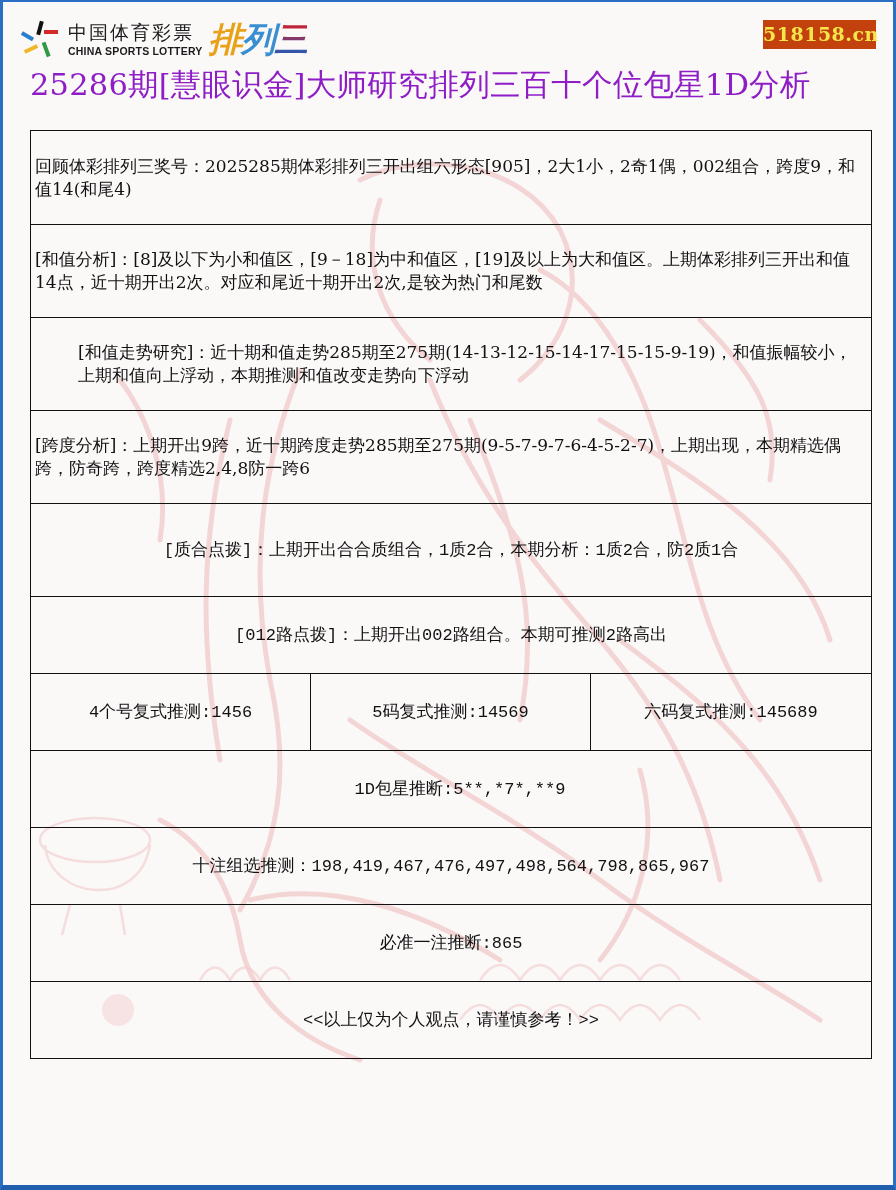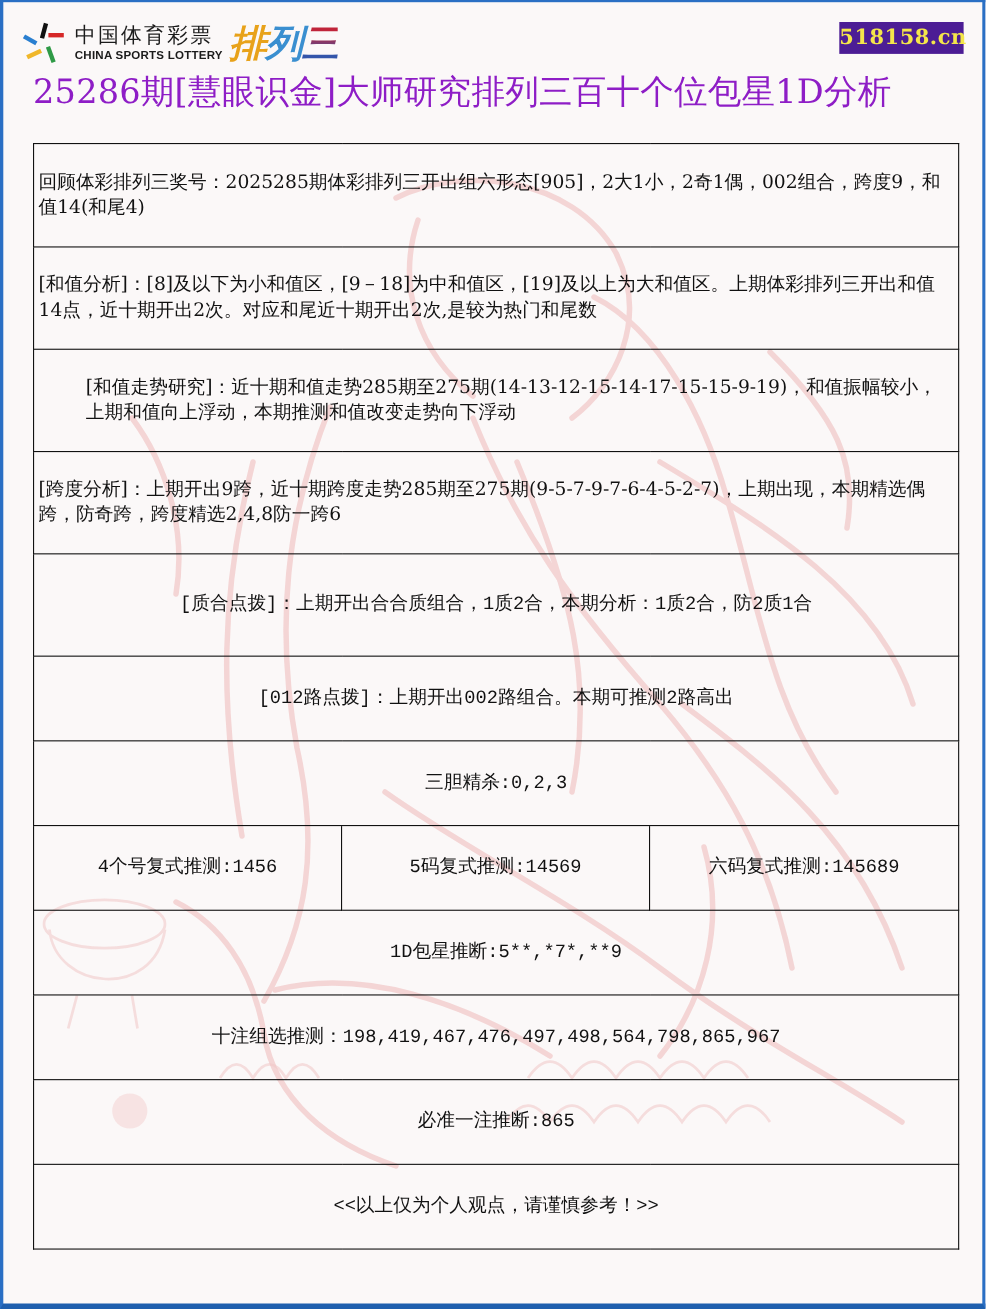--- a/index.html
+++ b/index.html
@@ -87,21 +87,21 @@
       color: #c0243a;
       background: linear-gradient(180deg, #c0243a 0%, #c0243a 33%, #3355aa 66%, #3355aa 100%);
       -webkit-background-clip: text;
       background-clip: text;
       -webkit-text-fill-color: transparent;
     }
     .site-badge {
       position: absolute;
       left: 763px; top: 20px;
       width: 113px; height: 29px;
-      background: #4c1d95;
+      background: #c2410c;
       color: #f4e64a;
       font-family: "DejaVu Serif", "Liberation Serif", serif;
       font-weight: bold;
       font-size: 19px;
       line-height: 29px;
       text-align: center;
       letter-spacing: 0.5px;
     }
     .page-title {
       position: absolute;
@@ -220,23 +220,20 @@
   </tr>
   <tr class="r4">
     <td class="left" colspan="3">[跨度分析]：上期开出9跨，近十期跨度走势285期至275期(9-5-7-9-7-6-4-5-2-7)，上期出现，本期精选偶跨，防奇跨，跨度精选2,4,8防一跨6</td>
   </tr>
   <tr class="r5">
     <td class="center" colspan="3">[质合点拨]：上期开出合合质组合，1质2合，本期分析：1质2合，防2质1合</td>
   </tr>
   <tr class="r6">
     <td class="center" colspan="3">[012路点拨]：上期开出002路组合。本期可推测2路高出</td>
   </tr>
-  <tr class="r7">
-    <td class="center" colspan="3">三胆精杀:0,2,3</td>
-  </tr>
   <tr class="r8">
     <td class="center">4个号复式推测:1456</td>
     <td class="center">5码复式推测:14569</td>
     <td class="center">六码复式推测:145689</td>
   </tr>
   <tr class="r9">
     <td class="center" colspan="3">1D包星推断:5**,*7*,**9</td>
   </tr>
   <tr class="r10">
     <td class="center" colspan="3">十注组选推测：198,419,467,476,497,498,564,798,865,967</td>

